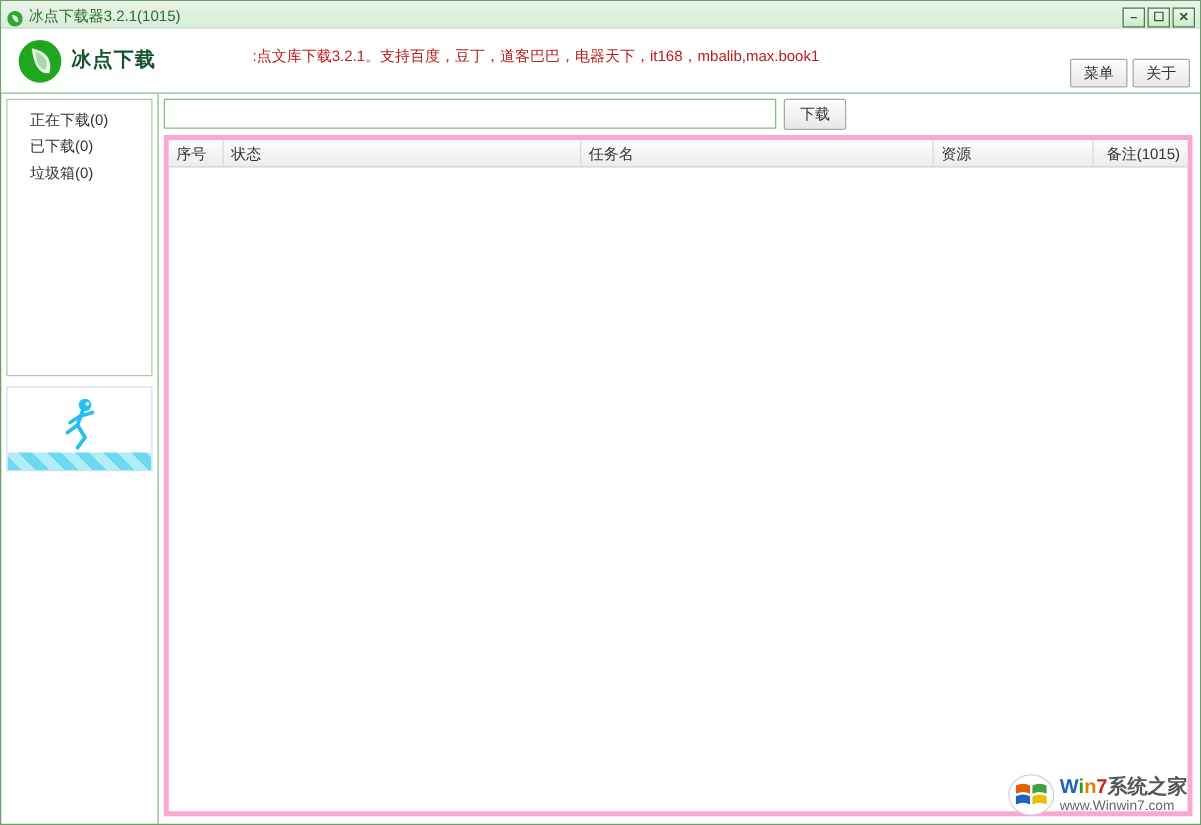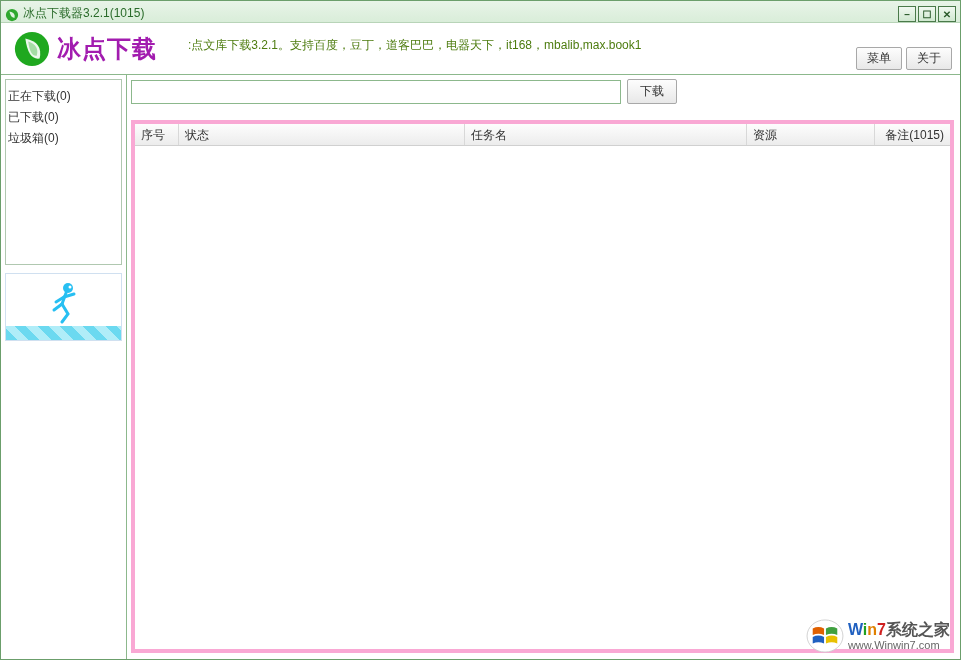--- a/index.html
+++ b/index.html
@@ -71,31 +71,31 @@
       align-items: center;
       padding-left: 12px;
       width: 180px;
     }
     .logo-icon {
       width: 38px;
       height: 38px;
       margin-right: 6px;
     }
     .logo-text {
-      color: #a21caf;
-      font-size: 24px;
+      color: #14532d;
+      font-size: 16px;
       font-weight: bold;
       letter-spacing: 1px;
     }
     .marquee-text {
-      color: #4d7c0f;
+      color: #b91c1c;
       font-size: 12px;
       white-space: nowrap;
       position: absolute;
-      left: 187px;
+      left: 201px;
       top: 14px;
     }
     .header-buttons {
       position: absolute;
       right: 8px;
       bottom: 4px;
       display: flex;
       gap: 4px;
     }
     .hdr-btn {
@@ -116,22 +116,22 @@
     .sidebar {
       width: 126px;
       border-right: 1px solid #8cb88c;
       display: flex;
       flex-direction: column;
     }
     .sidebar-top {
       border: 1px solid #b0c8b0;
       margin: 4px;
       background: #fff;
-      padding: 6px 0;
-      height: 186px;
+      padding: 6px 16px;
+      height: 222px;
     }
     .sidebar-item {
       color: #333;
       font-size: 12px;
       padding: 2px 2px;
       cursor: pointer;
       white-space: nowrap;
     }
     .sidebar-ad {
       margin: 4px;
@@ -158,22 +158,21 @@
     
     .content {
       flex: 1;
       display: flex;
       flex-direction: column;
       padding: 4px 6px 6px 4px;
     }
     .url-row {
       display: flex;
       gap: 6px;
-      align-items: center;
-      margin-bottom: 16px;
+      margin-bottom: 4px;
     }
     .url-input {
       flex: 0 0 490px;
       height: 24px;
       border: 1px solid #8cb88c;
       padding: 2px 4px;
       font-size: 12px;
       outline: none;
     }
     .dl-btn {

